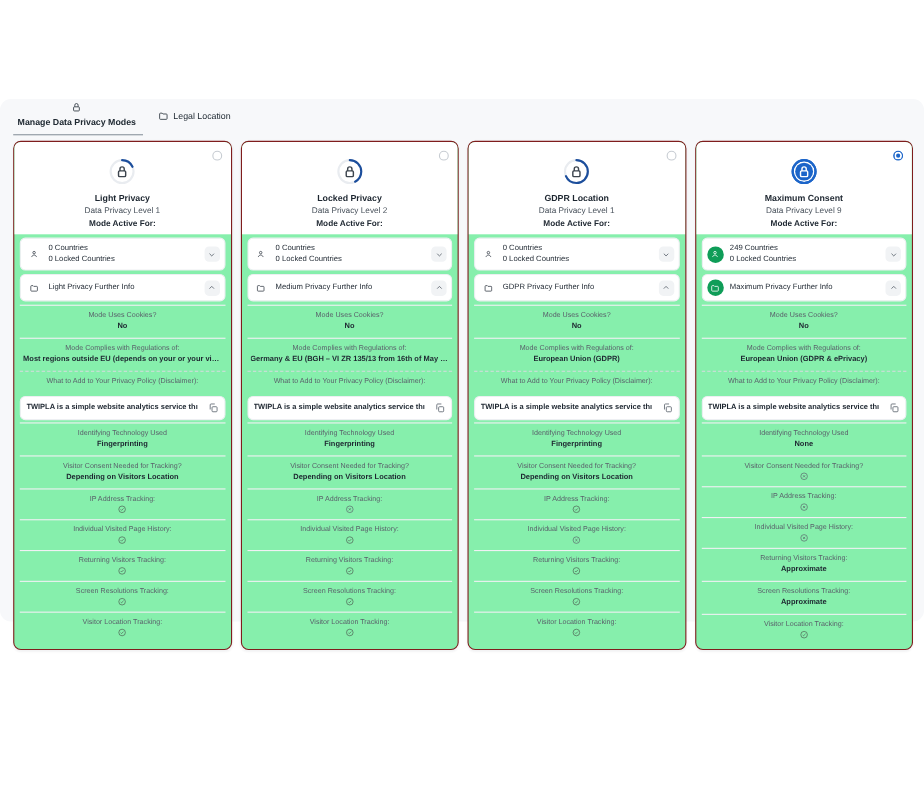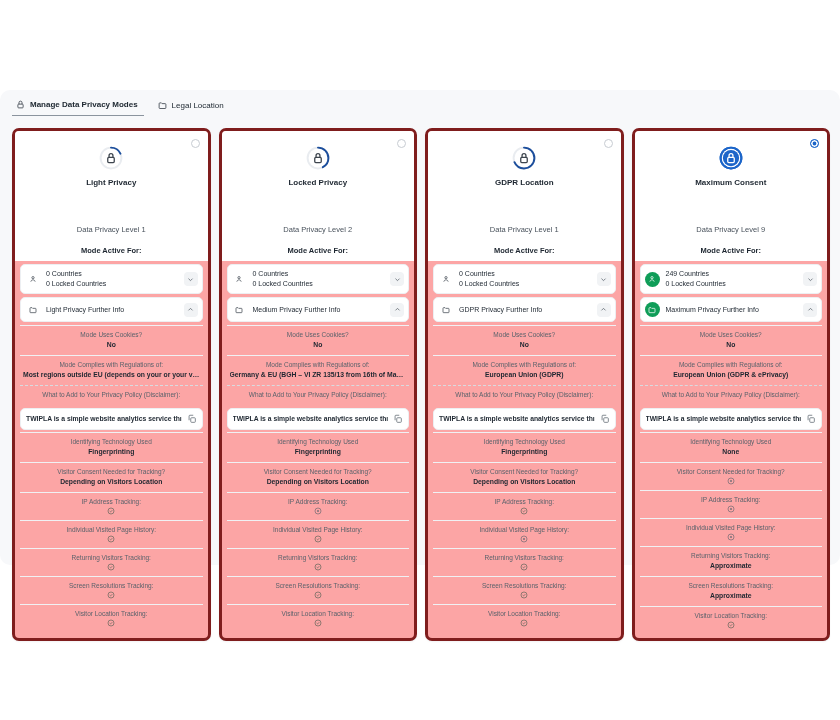--- a/index.html
+++ b/index.html
@@ -32,36 +32,36 @@
     padding-left: 12px;
   }
   .tab {
     display: flex; align-items: center; gap: 5px;
     font-size: 8px;
     color: #202a33;
     padding: 2px 6px 6px 4px;
     cursor: pointer;
     white-space: nowrap;
   }
-  .tab.active { font-weight: bold; border-bottom: 1.6px solid #8b949e; }
+  .tab.active { font-weight: bold; border-bottom: 1.6px solid #8b949e; flex-direction: column; }
   .tab .tico { display: inline-flex; width: 9px; height: 9px; color: #3b434c; }
   .tab .tico svg { width: 9px; height: 9px; display: block; }
   
   .cards {
     position: absolute;
     left: 12px; top: 128px;
     width: 818px;
     display: flex;
     gap: 8px;
   }
   .card {
     width: 200px;
-    background: #fca5a5;
+    background: #86efac;
     border-radius: 7px;
-    border: 3px solid #7f1d1d;
+    border: 1px solid #7f1d1d;
     box-shadow: 0 1px 2px rgba(16,24,40,.05);
     padding: 0 0 4px 0;
     position: relative;
     overflow: hidden;
   }
   .card-head { position: relative; padding: 10px 8px 4px 8px; text-align: center; background:#fff;}
   .radio {
     position: absolute; right: 8px; top: 8px;
     width: 9px; height: 9px; border-radius: 50%;
     border: 1.2px solid #c7ccd2; background: #fff;
@@ -69,22 +69,22 @@
   }
   .radio.selected {
     border: 1.2px solid #1c65c9;
     background: #1c65c9;
     box-shadow: inset 0 0 0 1.6px #ffffff;
   }
   .lockwrap { display:flex; justify-content:center; margin: 4px 0 6px 0; }
   .lockring { width: 26px; height: 26px; position: relative; }
   .lockring svg { width: 26px; height: 26px; display:block; }
   .mode-name { font-size: 8px; font-weight: bold; color: #1d2630; line-height: 11px; }
-  .mode-level { font-size: 7.5px; color: #48515b; line-height: 11px; margin-top: 36px; }
-  .mode-active-for { font-size: 7.5px; font-weight: bold; color: #1d2630; margin-top: 10px; line-height: 12px; }
+  .mode-level { font-size: 7.5px; color: #48515b; line-height: 11px; }
+  .mode-active-for { font-size: 7.5px; font-weight: bold; color: #1d2630; margin-top: 0; line-height: 12px; }
   
   .sel-row {
     display: flex; align-items: center;
     gap: 6px;
     margin: 3px 5px;
     padding: 4px 4px;
     border: 1px solid #edeff2;
     border-radius: 5px;
     background: #fff;
     cursor: pointer;

